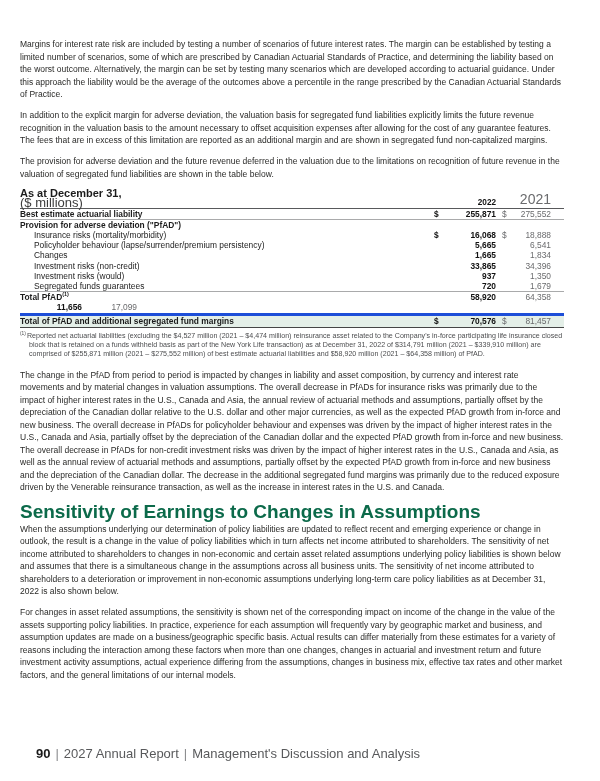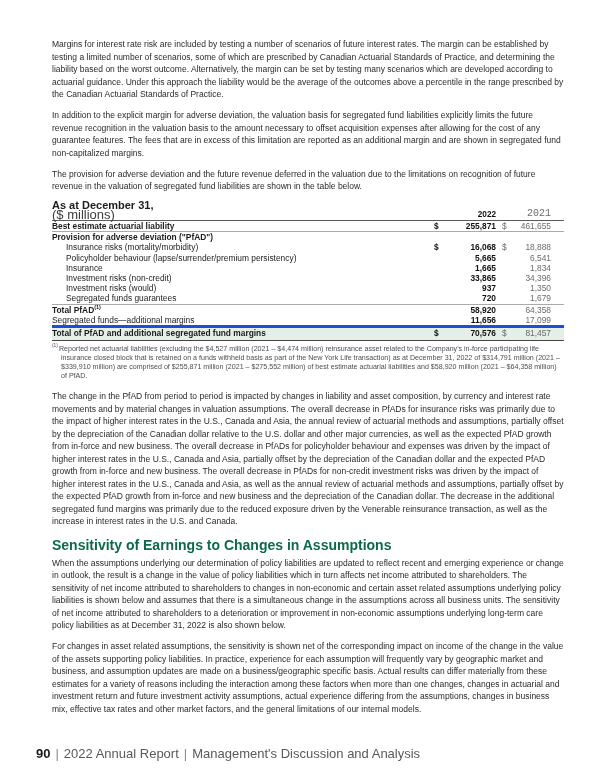--- a/index.html
+++ b/index.html
@@ -2,21 +2,21 @@
 <html><head>
 <meta charset="utf-8">
 <style>
   * { margin:0; padding:0; box-sizing:border-box; }
   html,body { background:#ffffff; }
   body { font-family:"Liberation Sans", sans-serif; }
   .page {
     position:relative; width:600px; height:781px; margin:0 auto;
     background:#ffffff; overflow:hidden; color:#242424;
   }
-  .content { padding:38px 36px 0 52px; }
+  .content { padding:38px 36px 0 20px; }
   p.body-par {
     font-size:8.5px; line-height:12.5px; color:#2a2a28;
     margin:0 0 8.5px 0; text-align:left;
   }
   
   .fin-table { margin:3px 0 0 0; }
   .thead {
     display:flex; align-items:flex-end; padding-right:13px;
     border-bottom:1px solid #58595b; padding-bottom:1px;
   }
@@ -25,37 +25,37 @@
   .thead-l2 { font-size:13px; line-height:9px; color:#3c3c3c; }
   .trow { display:flex; align-items:center; padding-right:13px; line-height:10.2px; min-height:10.2px; }
   .tlabel { flex:1; font-size:8.4px; color:#1c1c1c; }
   .tlabel sup { font-size:5.5px; vertical-align:super; line-height:0; }
   .bold .tlabel, .bold .c22 { font-weight:bold; }
   .ind .tlabel { padding-left:14px; }
   .tcol { display:flex; justify-content:space-between; }
   .c22 { width:62px; font-size:8.4px; color:#111; font-weight:bold; }
   .c21 { width:49px; margin-left:6px; font-size:8.4px; color:#6a6b6d; }
   .hdr22 { justify-content:flex-end; font-size:8.2px; font-weight:bold; color:#111; }
-  .hdr21 { justify-content:flex-end; font-size:10px; font-weight:normal; color:#6a6b6d;font-family:Liberation Mono, monospace; }
+  .hdr21 { justify-content:flex-end; font-size:14px; font-weight:normal; color:#6a6b6d; }
   .val { text-align:right; }
   .b-bot { border-bottom:1px solid #a9aaab; }
   .b-top { border-top:1px solid #a9aaab; }
   .total-row {
     background:#e4efe8; border-top:3px solid #1d4ed8; border-bottom:1px solid #454545;
     line-height:11.5px; min-height:11.5px;
   }
   
   .footnote {
     margin:4px 0 9px 0; font-size:7.1px; line-height:9.2px; color:#4c4d4f;
     padding-left:9px; text-indent:-9px;
   }
   .footnote sup { font-size:4.8px; vertical-align:super; line-height:0; margin-right:1px; }
   
   h2.section-h {
-    font-size:14px; line-height:15px; font-weight:bold; color:#0c6a4a;
+    font-size:19px; line-height:15px; font-weight:bold; color:#0c6a4a;
     margin:10px 0 4px 0; letter-spacing:0;
   }
   
   .page-footer {
     position:absolute; left:36px; top:746px; display:flex; align-items:baseline;
     font-size:13px; color:#58595b; gap:5px;
   }
   .page-footer .pn { font-weight:bold; color:#1a1a1a; }
   .page-footer .sep { color:#8a8b8d; }
 </style>
@@ -80,21 +80,21 @@
       </div>
 
       <div class="trow bold b-bot">
         <div class="tlabel"><span>Best estimate actuarial liability</span></div>
         <div class="tcol c22">
             <span class="cur">$</span>
             <span class="val">255,871</span>
           </div>
         <div class="tcol c21">
             <span class="cur">$</span>
-            <span class="val">461,655</span>
+            <span class="val">275,552</span>
           </div>
       </div>
 
       <div class="trow bold">
         <div class="tlabel"><span>Provision for adverse deviation ("PfAD")</span></div>
         <div class="tcol c22">
             <span class="cur"></span>
             <span class="val"></span>
           </div>
         <div class="tcol c21">
@@ -121,21 +121,21 @@
             <span class="cur"></span>
             <span class="val">5,665</span>
           </div>
         <div class="tcol c21">
             <span class="cur"></span>
             <span class="val">6,541</span>
           </div>
       </div>
 
       <div class="trow ind">
-        <div class="tlabel"><span>Insurance</span></div>
+        <div class="tlabel"><span>Changes</span></div>
         <div class="tcol c22">
             <span class="cur"></span>
             <span class="val">1,665</span>
           </div>
         <div class="tcol c21">
             <span class="cur"></span>
             <span class="val">1,834</span>
           </div>
       </div>
 
@@ -181,21 +181,20 @@
             <span class="cur"></span>
             <span class="val">58,920</span>
           </div>
         <div class="tcol c21">
             <span class="cur"></span>
             <span class="val">64,358</span>
           </div>
       </div>
 
       <div class="trow">
-        <div class="tlabel"><span>Segregated funds—additional margins</span></div>
         <div class="tcol c22">
             <span class="cur"></span>
             <span class="val">11,656</span>
           </div>
         <div class="tcol c21">
             <span class="cur"></span>
             <span class="val">17,099</span>
           </div>
       </div>
 
@@ -219,17 +218,17 @@
     <h2 class="section-h">Sensitivity of Earnings to Changes in Assumptions</h2>
 
     <p class="body-par">When the assumptions underlying our determination of policy liabilities are updated to reflect recent and emerging experience or change in outlook, the result is a change in the value of policy liabilities which in turn affects net income attributed to shareholders. The sensitivity of net income attributed to shareholders to changes in non-economic and certain asset related assumptions underlying policy liabilities is shown below and assumes that there is a simultaneous change in the assumptions across all business units. The sensitivity of net income attributed to shareholders to a deterioration or improvement in non-economic assumptions underlying long-term care policy liabilities as at December 31, 2022 is also shown below.</p>
     <p class="body-par">For changes in asset related assumptions, the sensitivity is shown net of the corresponding impact on income of the change in the value of the assets supporting policy liabilities. In practice, experience for each assumption will frequently vary by geographic market and business, and assumption updates are made on a business/geographic specific basis. Actual results can differ materially from these estimates for a variety of reasons including the interaction among these factors when more than one changes, changes in actuarial and investment return and future investment activity assumptions, actual experience differing from the assumptions, changes in business mix, effective tax rates and other market factors, and the general limitations of our internal models.</p>
 
   </div>
 
   <div class="page-footer">
     <span class="pn">90</span>
     <span class="sep">|</span>
-    <span>2022 Annual Report</span>
+    <span>2027 Annual Report</span>
     <span class="sep">|</span>
     <span>Management's Discussion and Analysis</span>
   </div>
 </div>
 
 </body></html>

